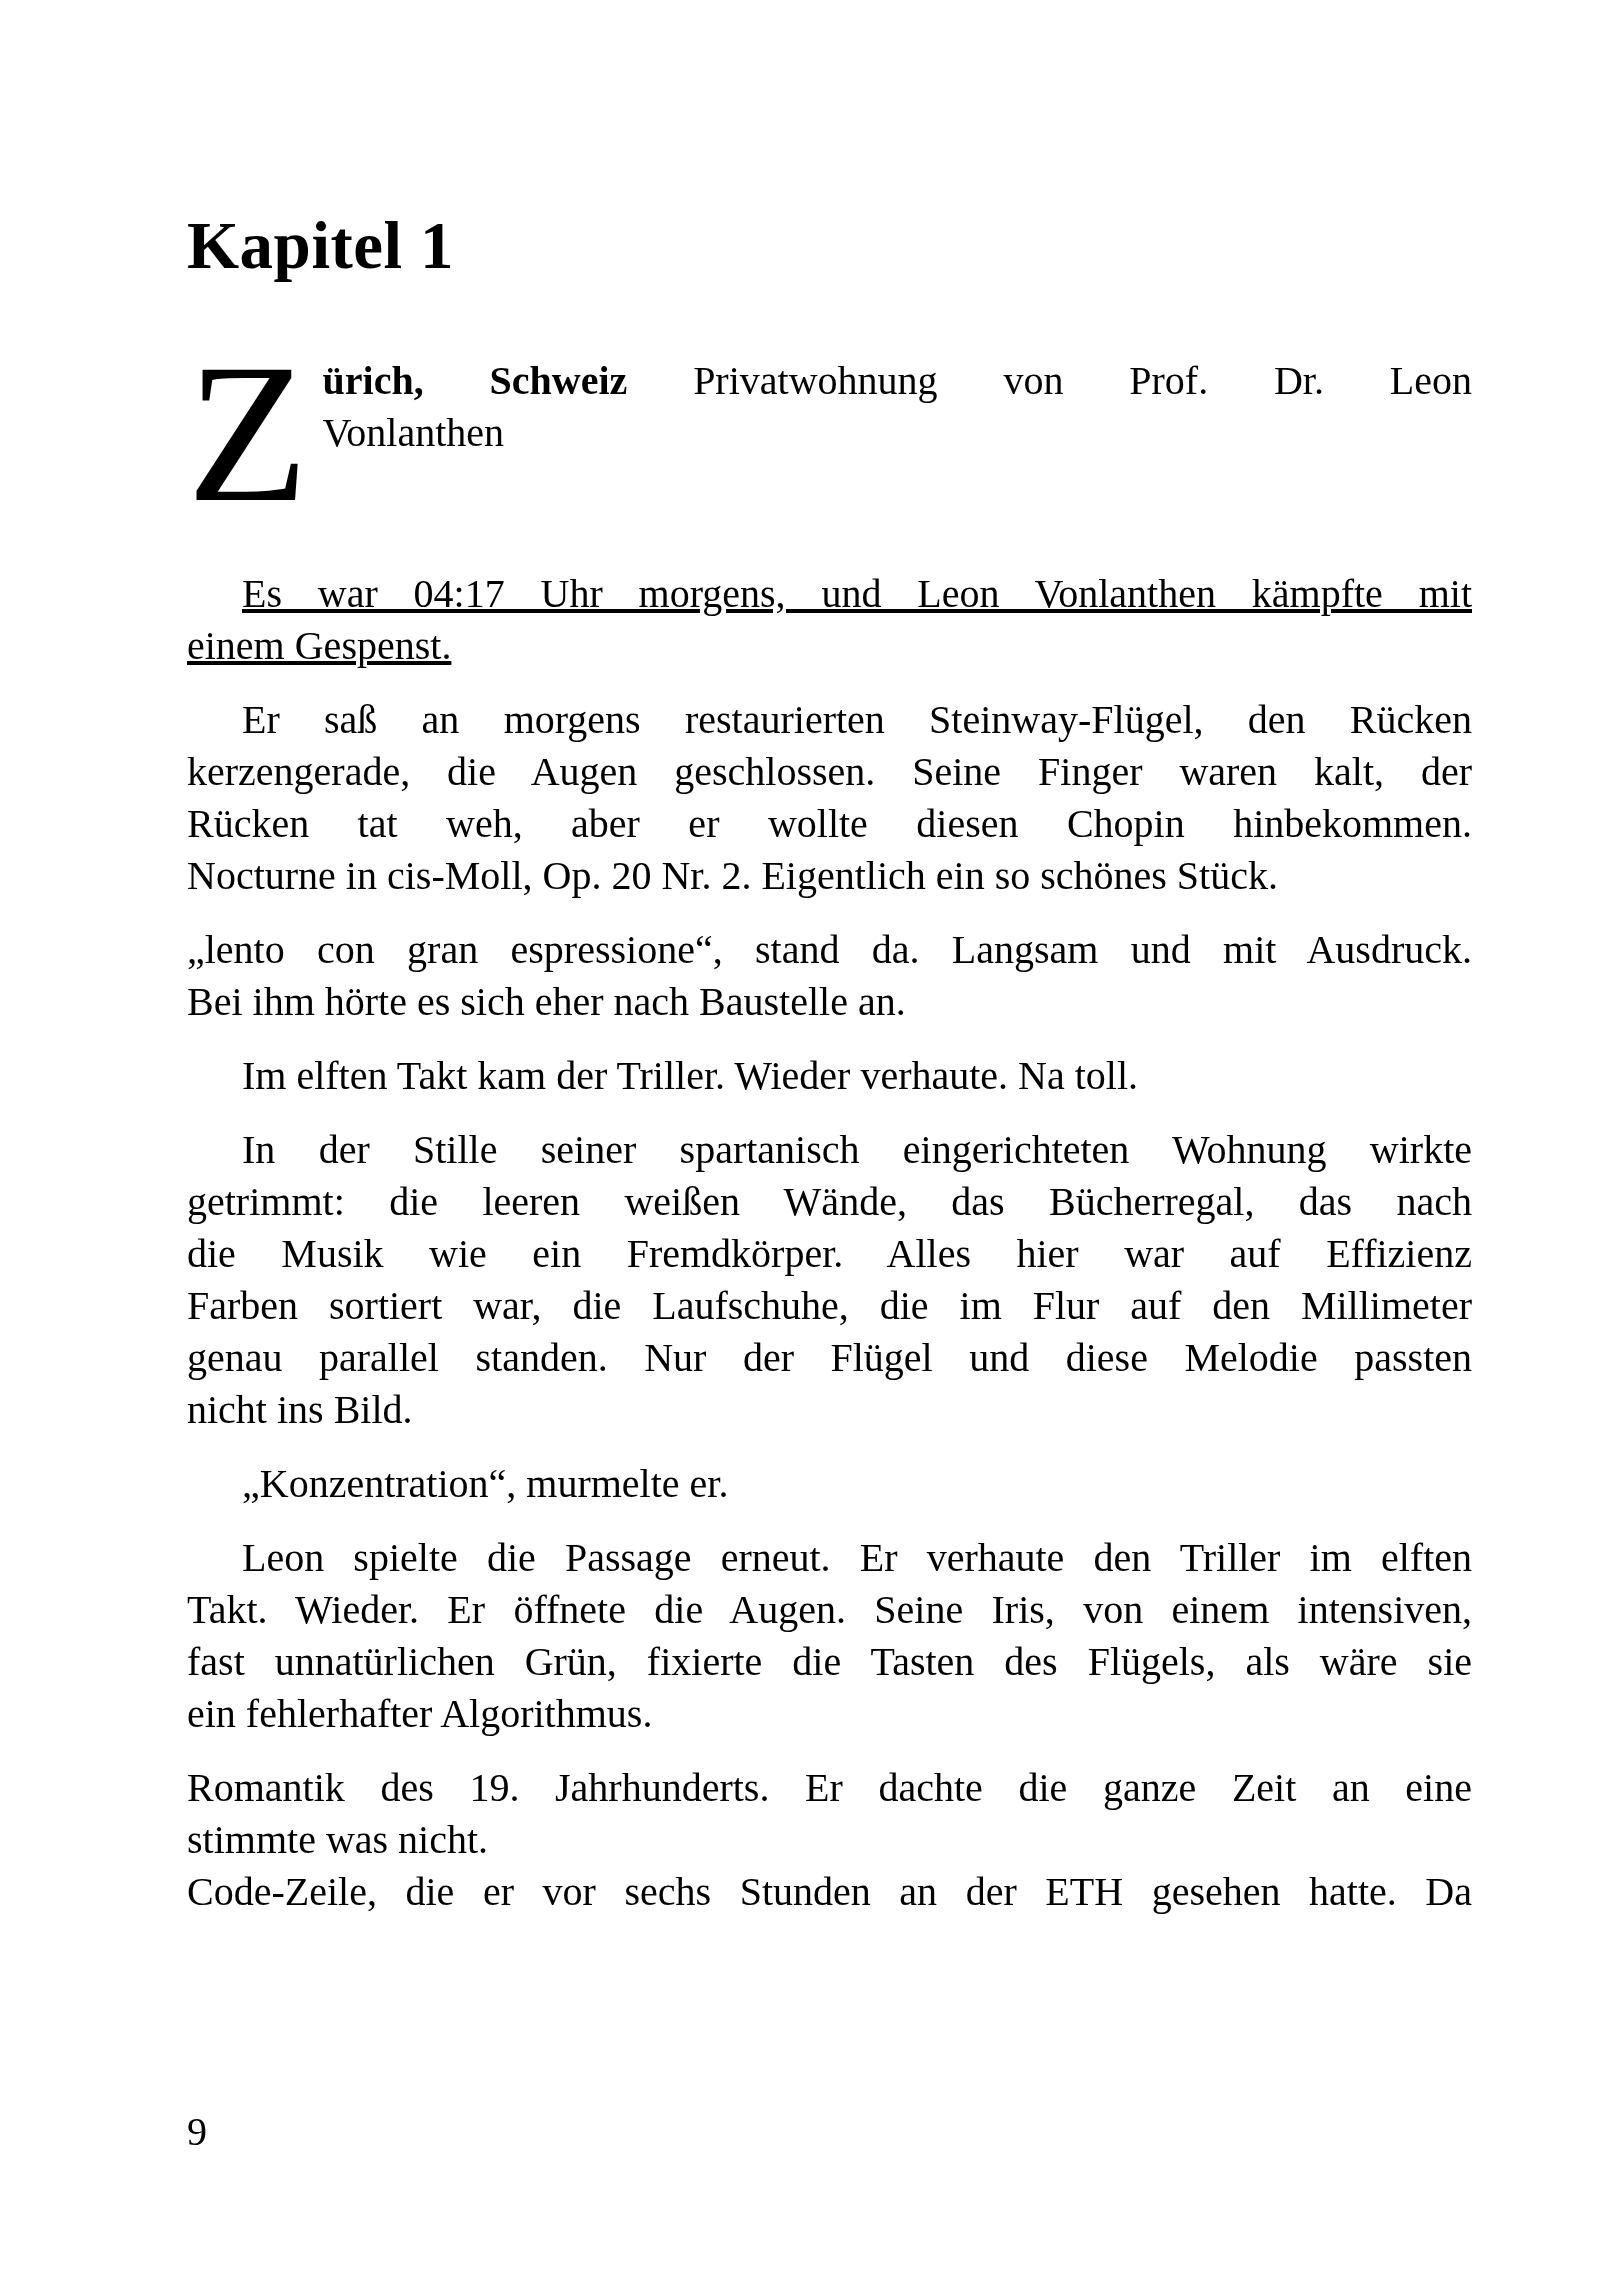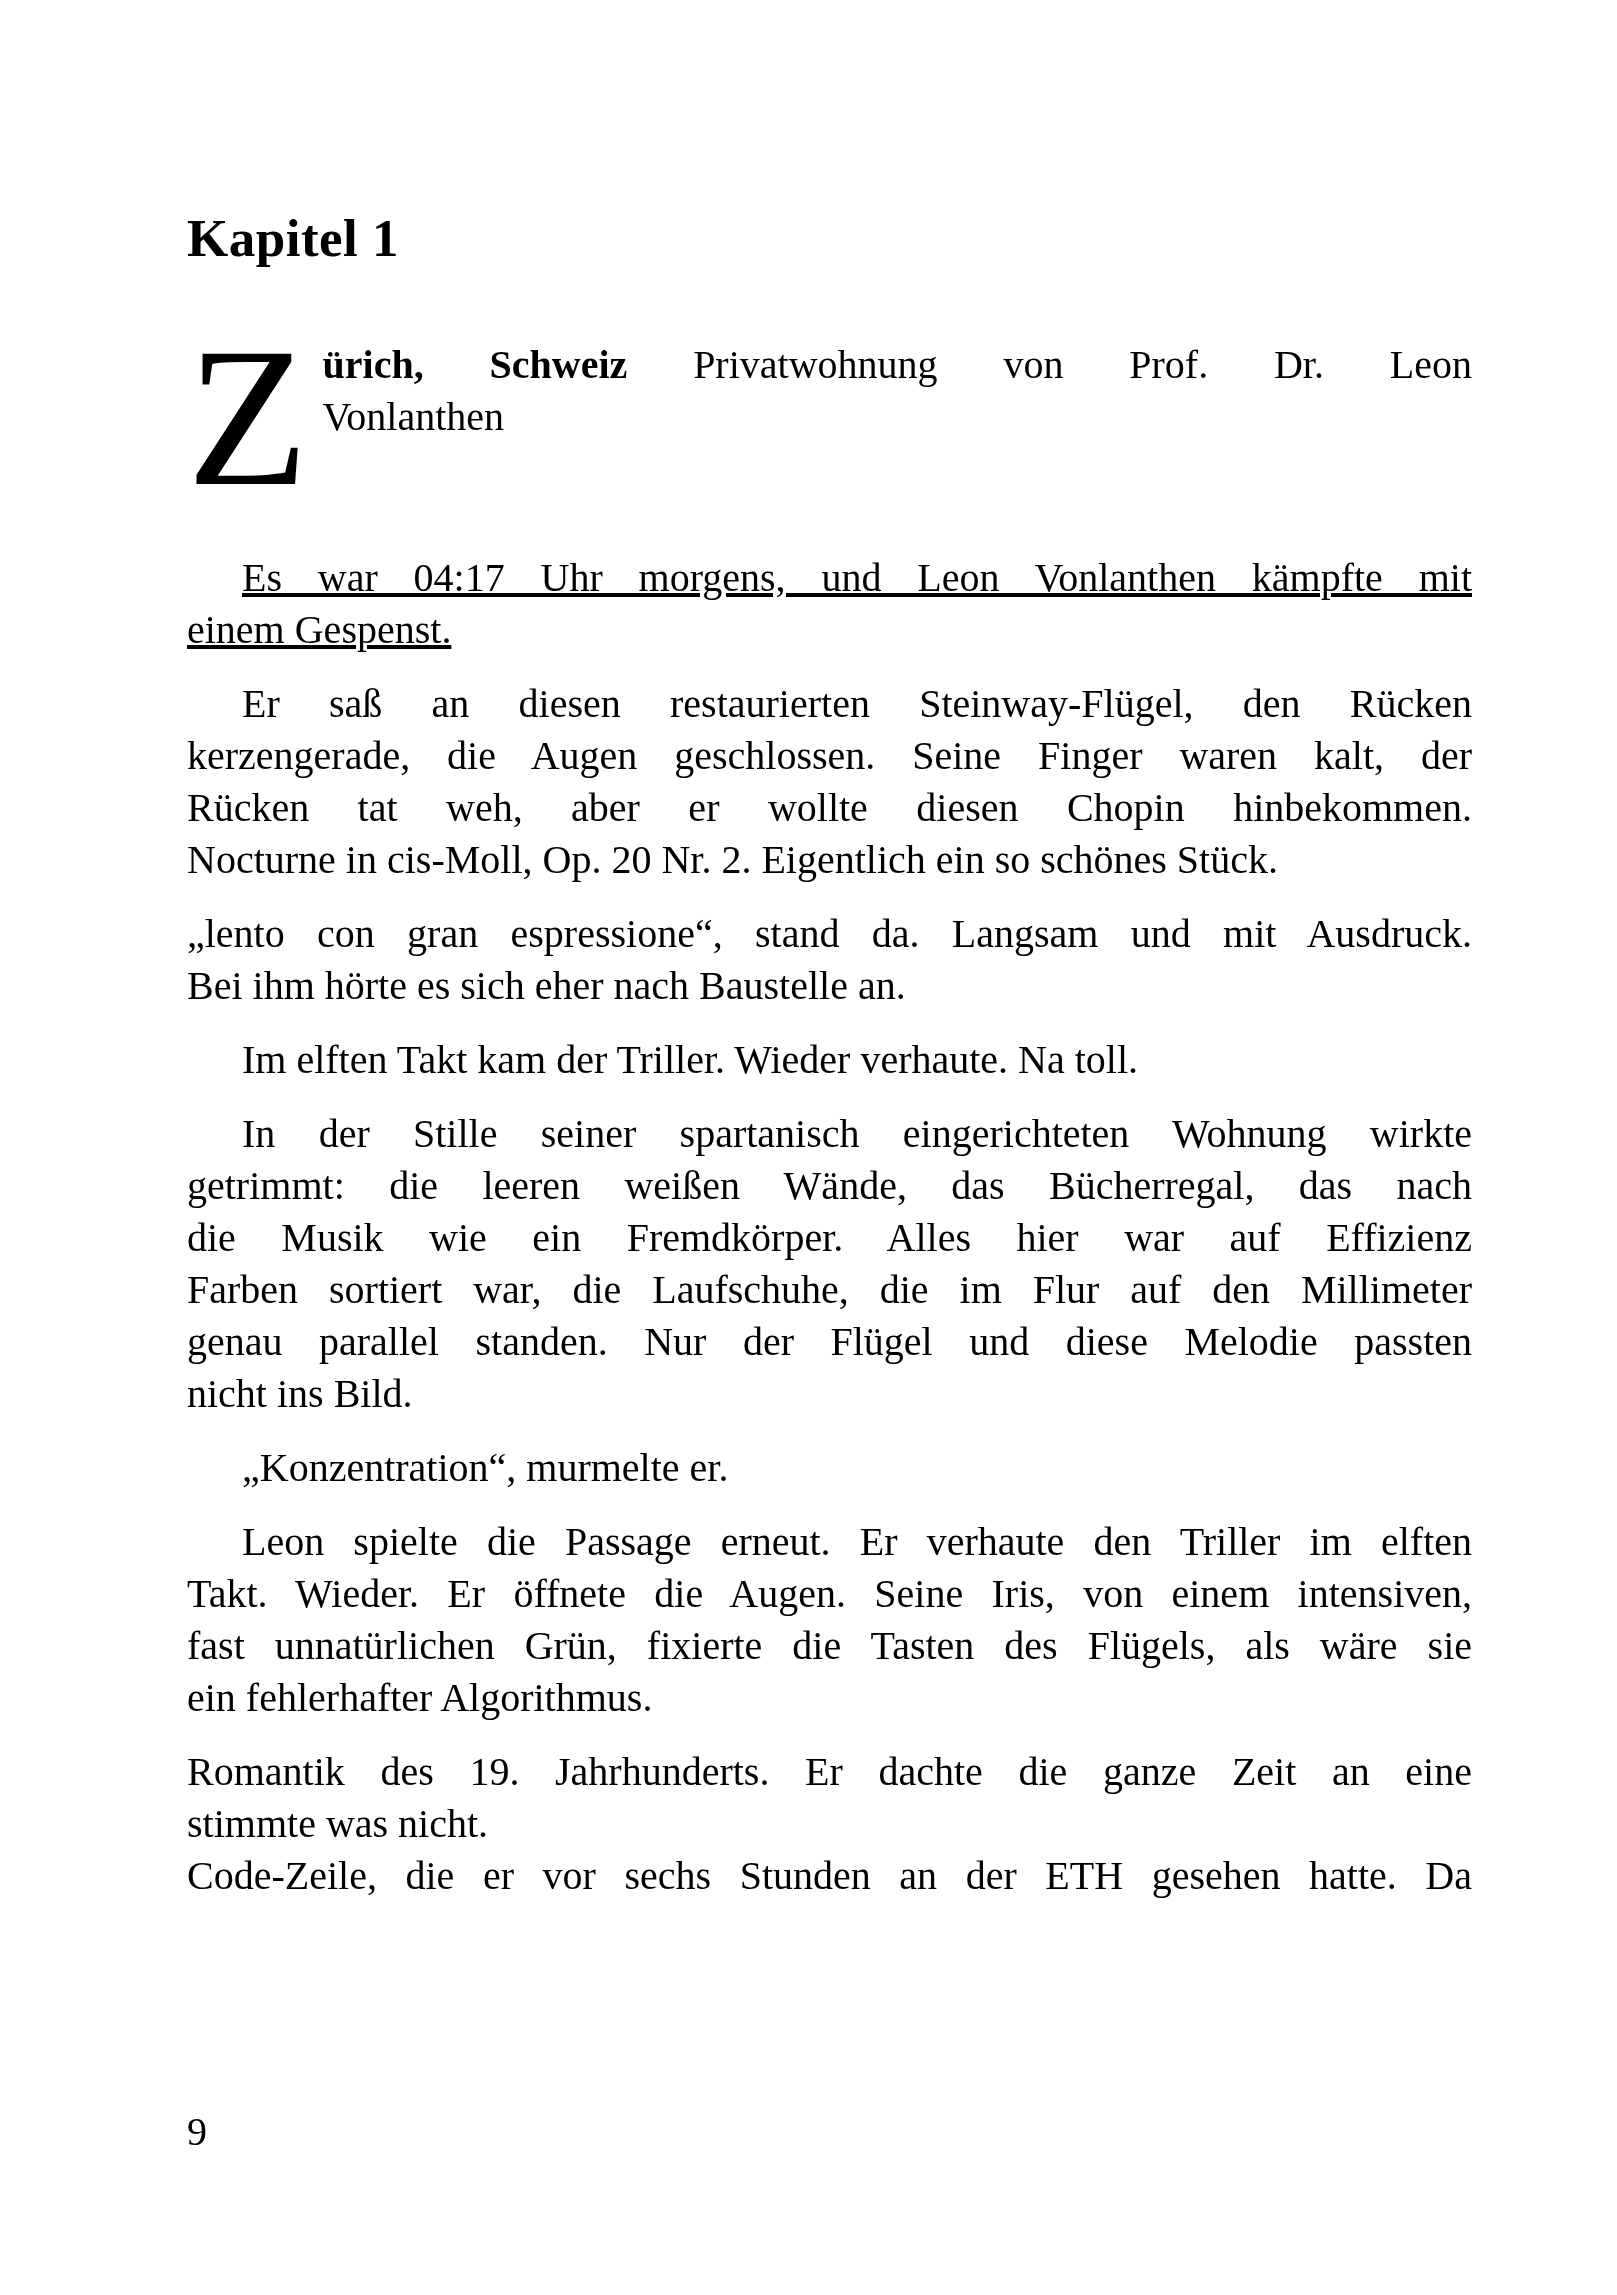--- a/index.html
+++ b/index.html
@@ -12,21 +12,21 @@
     font-family: "Liberation Serif", "DejaVu Serif", serif;
     overflow: hidden;
   }
   .content {
     position: absolute;
     left: 187px;
     top: 209px;
     width: 1285px;
   }
   .title {
-    font-size: 53px;
+    font-size: 67px;
     font-weight: bold;
     line-height: 1.1;
     margin: 0 0 72px 0;
     letter-spacing: 0.5px;
   }
   .para {
     font-size: 40px;
     line-height: 52px;
     margin: 0 0 22px 0;
   }
@@ -69,21 +69,21 @@
       <div class="line"><b class="bold-lead">ürich, Schweiz</b> <span>Privatwohnung von Prof. Dr. Leon</span></div>
       <div class="line lastline">Vonlanthen</div>
     </section>
 
     <section class="para firstbody">
       <div class="line indent">Es war 04:17 Uhr morgens, und Leon Vonlanthen kämpfte mit</div>
       <div class="line lastline">einem Gespenst.</div>
     </section>
 
     <section class="para">
-      <div class="line indent">Er saß an diesen restaurierten Steinway-Flügel, den Rücken</div>
+      <div class="line indent">Er saß an morgens restaurierten Steinway-Flügel, den Rücken</div>
       <div class="line">kerzengerade, die Augen geschlossen. Seine Finger waren kalt, der</div>
       <div class="line">Rücken tat weh, aber er wollte diesen Chopin hinbekommen.</div>
       <div class="line lastline">Nocturne in cis-Moll, Op. 20 Nr. 2. Eigentlich ein so schönes Stück.</div>
     </section>
 
     <section class="para">
       <div class="line">„lento con gran espressione“, stand da. Langsam und mit Ausdruck.</div>
       <div class="line lastline">Bei ihm hörte es sich eher nach Baustelle an.</div>
     </section>
 

